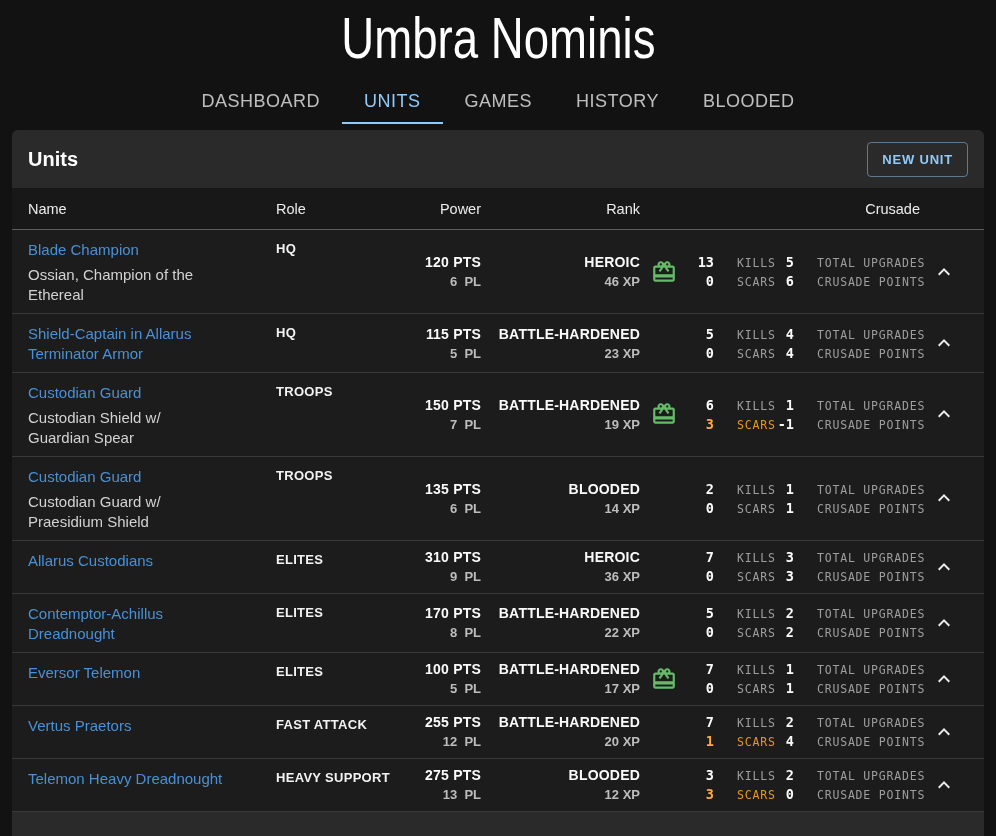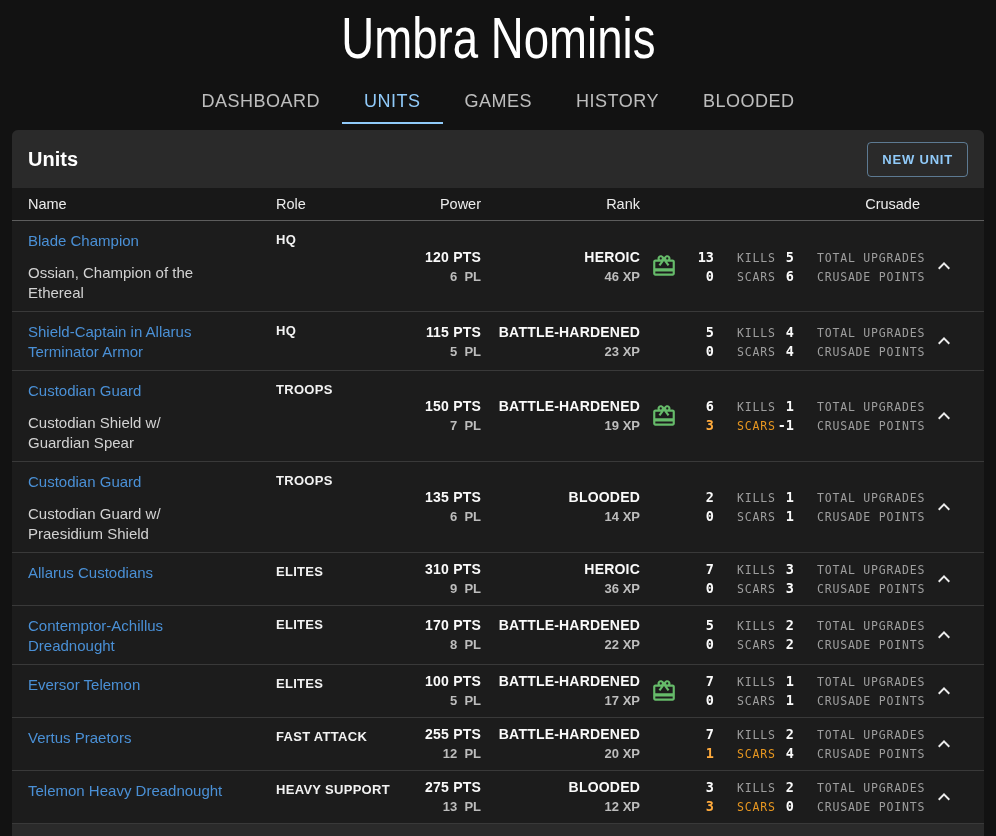--- a/index.html
+++ b/index.html
@@ -57,38 +57,38 @@
     padding:9px 14px;
   }
   
   .grid-row{
     display:grid;
     grid-template-columns:minmax(0,1fr) 120px 85px 159px 48px 80px 152px 48px;
     padding:0 16px;
     align-items:center;
   }
   .table-header{
-    background:#181818; height:33px;
+    background:#181818; height:42px;
     border-bottom:1px solid rgba(255,255,255,0.30);
     font-size:14.5px; font-weight:500; color:#ececec;
   }
   .th{ white-space:nowrap; }
   .th.right{ text-align:right; }
   .unit-row{
     background:#1c1c1c;
     border-bottom:1px solid rgba(255,255,255,0.13);
     padding-top:8px; padding-bottom:8px;
     min-height:47px;
   }
   .name-col{ align-self:start; padding-top:2px; padding-right:52px; }
   .unit-link{
     color:var(--link); text-decoration:none;
     font-size:15px; line-height:1.33; display:inline;
   }
-  .unit-subtitle{ color:#d2d2d2; font-size:15px; line-height:1.33; margin-top:12px; }
+  .unit-subtitle{ color:#d2d2d2; font-size:15px; line-height:1.33; margin-top:5px; }
   .role-col{
     align-self:start; padding-top:3px;
     font-size:13px; font-weight:700; letter-spacing:0.3px; color:#f2f2f2;
     white-space:nowrap;
   }
   .power-col,.rank-col{ text-align:right; }
   .l1{ font-size:14px; font-weight:700; color:#fafafa; letter-spacing:0.2px; white-space:nowrap;}
   .l2{ font-size:13px; font-weight:600; color:#bdbdbd; margin-top:4px; white-space:nowrap;}
   .gift-col{ display:flex; justify-content:center; }
   .gift-icon{ width:26px; height:26px; fill:var(--gift); }

